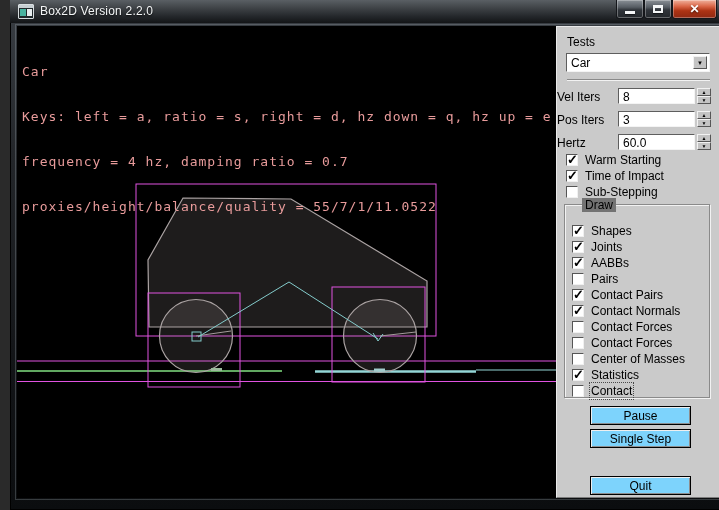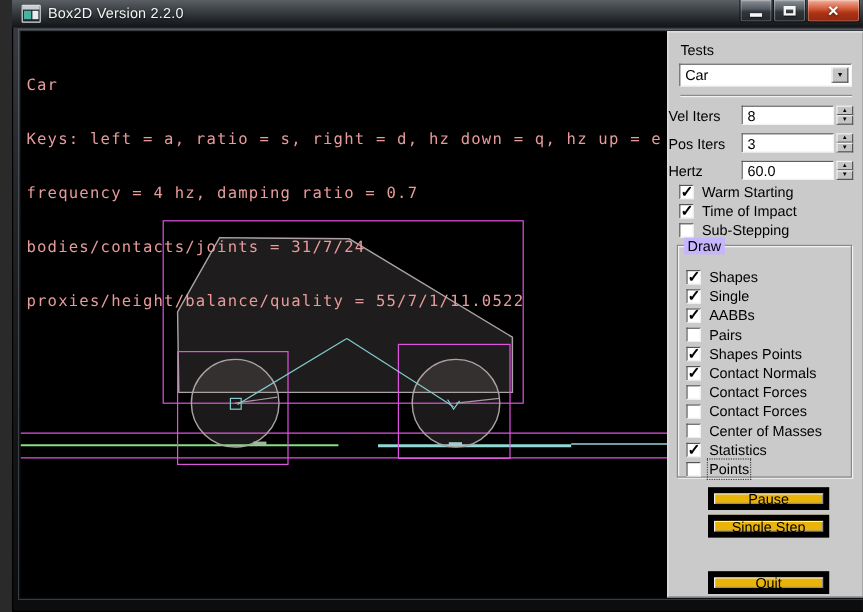--- a/index.html
+++ b/index.html
@@ -94,24 +94,24 @@
   }
   .cbx .mark { visibility:hidden; position:absolute; left:0px; top:-3px; font-size:13px; font-weight:bold; color:#000; }
   .cbx.checked .mark { visibility:visible; }
   .cb-row .cb-label { position:absolute; left:19px; top:-1px; white-space:nowrap; }
   .cb-label.focused { outline:1px dotted #4a4a4a; outline-offset:1px; }
   #draw-group {
     position:absolute; left:7px; top:177px; width:146px; height:194px;
     border:1px solid #8a8a8a;
     box-shadow:1px 1px 0 #f2f2f2, inset 1px 1px 0 #f2f2f2;
   }
-  #draw-group-title { position:absolute; left:5px; top:-7px; background:#c4b5fd; padding:0 3px; }
+  #draw-group-title { position:absolute; left:17px; top:-7px; background:#737373; padding:0 3px; }
   .gbtn {
-    position:absolute; left:33px; width:101px; height:19px; background:#eab308;
-    border:5px solid #000000;
+    position:absolute; left:33px; width:101px; height:19px; background:#7dd3fc;
+    border:1px solid #000000;
     box-shadow:inset 1px 1px 0 #efefef, inset -1px -1px 0 #8d8d8d;
     display:flex; align-items:center; justify-content:center;
     font-size:12px; color:#000;
   }
 </style>
 </head>
 <body>
 
 <div id="window">
 
@@ -165,21 +165,20 @@
       <rect x="175" y="306" width="9" height="9" fill="none" stroke="#84cccc" stroke-width="1"></rect>
       <polyline points="356,307 361,315 366,308" fill="none" stroke="#84cccc" stroke-width="1"></polyline>
 
       <rect x="194" y="342" width="11" height="3" fill="#9cba9c"></rect>
       <rect x="357" y="342.5" width="11" height="3" fill="#a3cccc"></rect>
     </svg>
     <div id="overlay-text" style="color: rgb(232, 155, 155);">
       <div>Car</div>
       <div>Keys: left = a, ratio = s, right = d, hz down = q, hz up = e</div>
       <div>frequency = 4 hz, damping ratio = 0.7</div>
-      <div>bodies/contacts/joints = 31/7/24</div>
       <div>proxies/height/balance/quality = 55/7/1/11.0522</div>
     </div>
   </div>
 
   <div id="sidebar">
 
     <div class="sb-label" style="left:10px; top:8px;">Tests</div>
     <div id="tests-dropdown" class="sunken">
       <div class="value">Car</div>
       <div class="arrow-btn">
@@ -243,37 +242,37 @@
       <div class="cb-row" style="left:7px; top:20px;">
         <span class="cbx checked">
             <span class="mark">✓</span>
           </span>
         <span class="cb-label">Shapes</span>
       </div>
       <div class="cb-row" style="left:7px; top:36px;">
         <span class="cbx checked">
             <span class="mark">✓</span>
           </span>
-        <span class="cb-label">Single</span>
+        <span class="cb-label">Joints</span>
       </div>
       <div class="cb-row" style="left:7px; top:52px;">
         <span class="cbx checked">
             <span class="mark">✓</span>
           </span>
         <span class="cb-label">AABBs</span>
       </div>
       <div class="cb-row" style="left:7px; top:68px;">
         <span class="cbx"></span>
         <span class="cb-label">Pairs</span>
       </div>
       <div class="cb-row" style="left:7px; top:84px;">
         <span class="cbx checked">
             <span class="mark">✓</span>
           </span>
-        <span class="cb-label">Shapes Points</span>
+        <span class="cb-label">Contact Pairs</span>
       </div>
       <div class="cb-row" style="left:7px; top:100px;">
         <span class="cbx checked">
             <span class="mark">✓</span>
           </span>
         <span class="cb-label">Contact Normals</span>
       </div>
       <div class="cb-row" style="left:7px; top:116px;">
         <span class="cbx"></span>
         <span class="cb-label">Contact Forces</span>
@@ -287,21 +286,21 @@
         <span class="cb-label">Center of Masses</span>
       </div>
       <div class="cb-row" style="left:7px; top:164px;">
         <span class="cbx checked">
             <span class="mark">✓</span>
           </span>
         <span class="cb-label">Statistics</span>
       </div>
       <div class="cb-row" style="left:7px; top:180px;">
         <span class="cbx"></span>
-        <span class="cb-label focused">Points</span>
+        <span class="cb-label focused">Contact</span>
       </div>
     </div>
 
     <div class="gbtn" style="top:379px;">Pause</div>
     <div class="gbtn" style="top:402px;">Single Step</div>
     <div class="gbtn" style="top:449px;">Quit</div>
   </div>
 
 </div>
 

